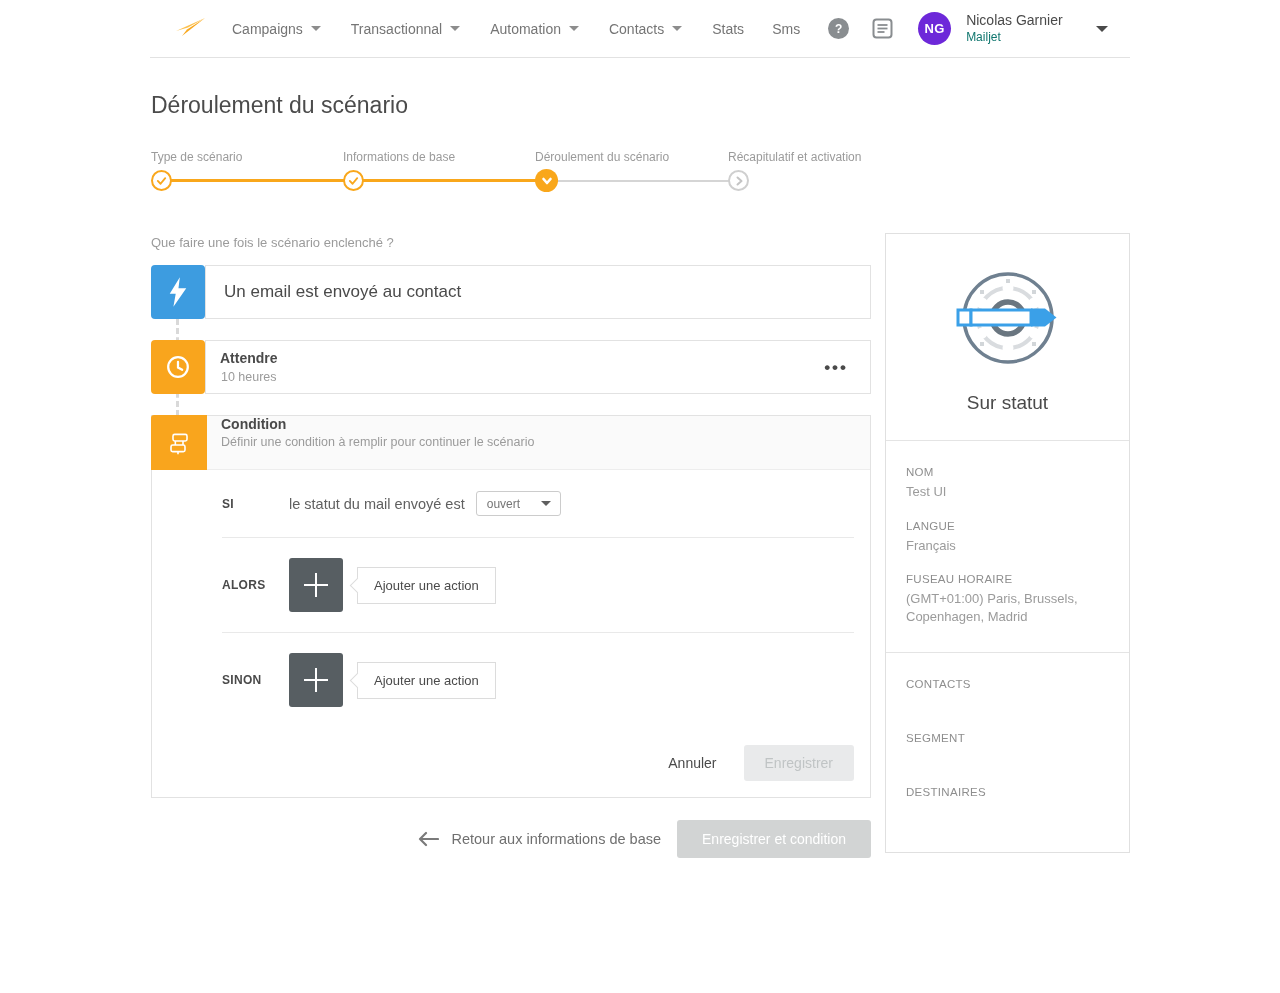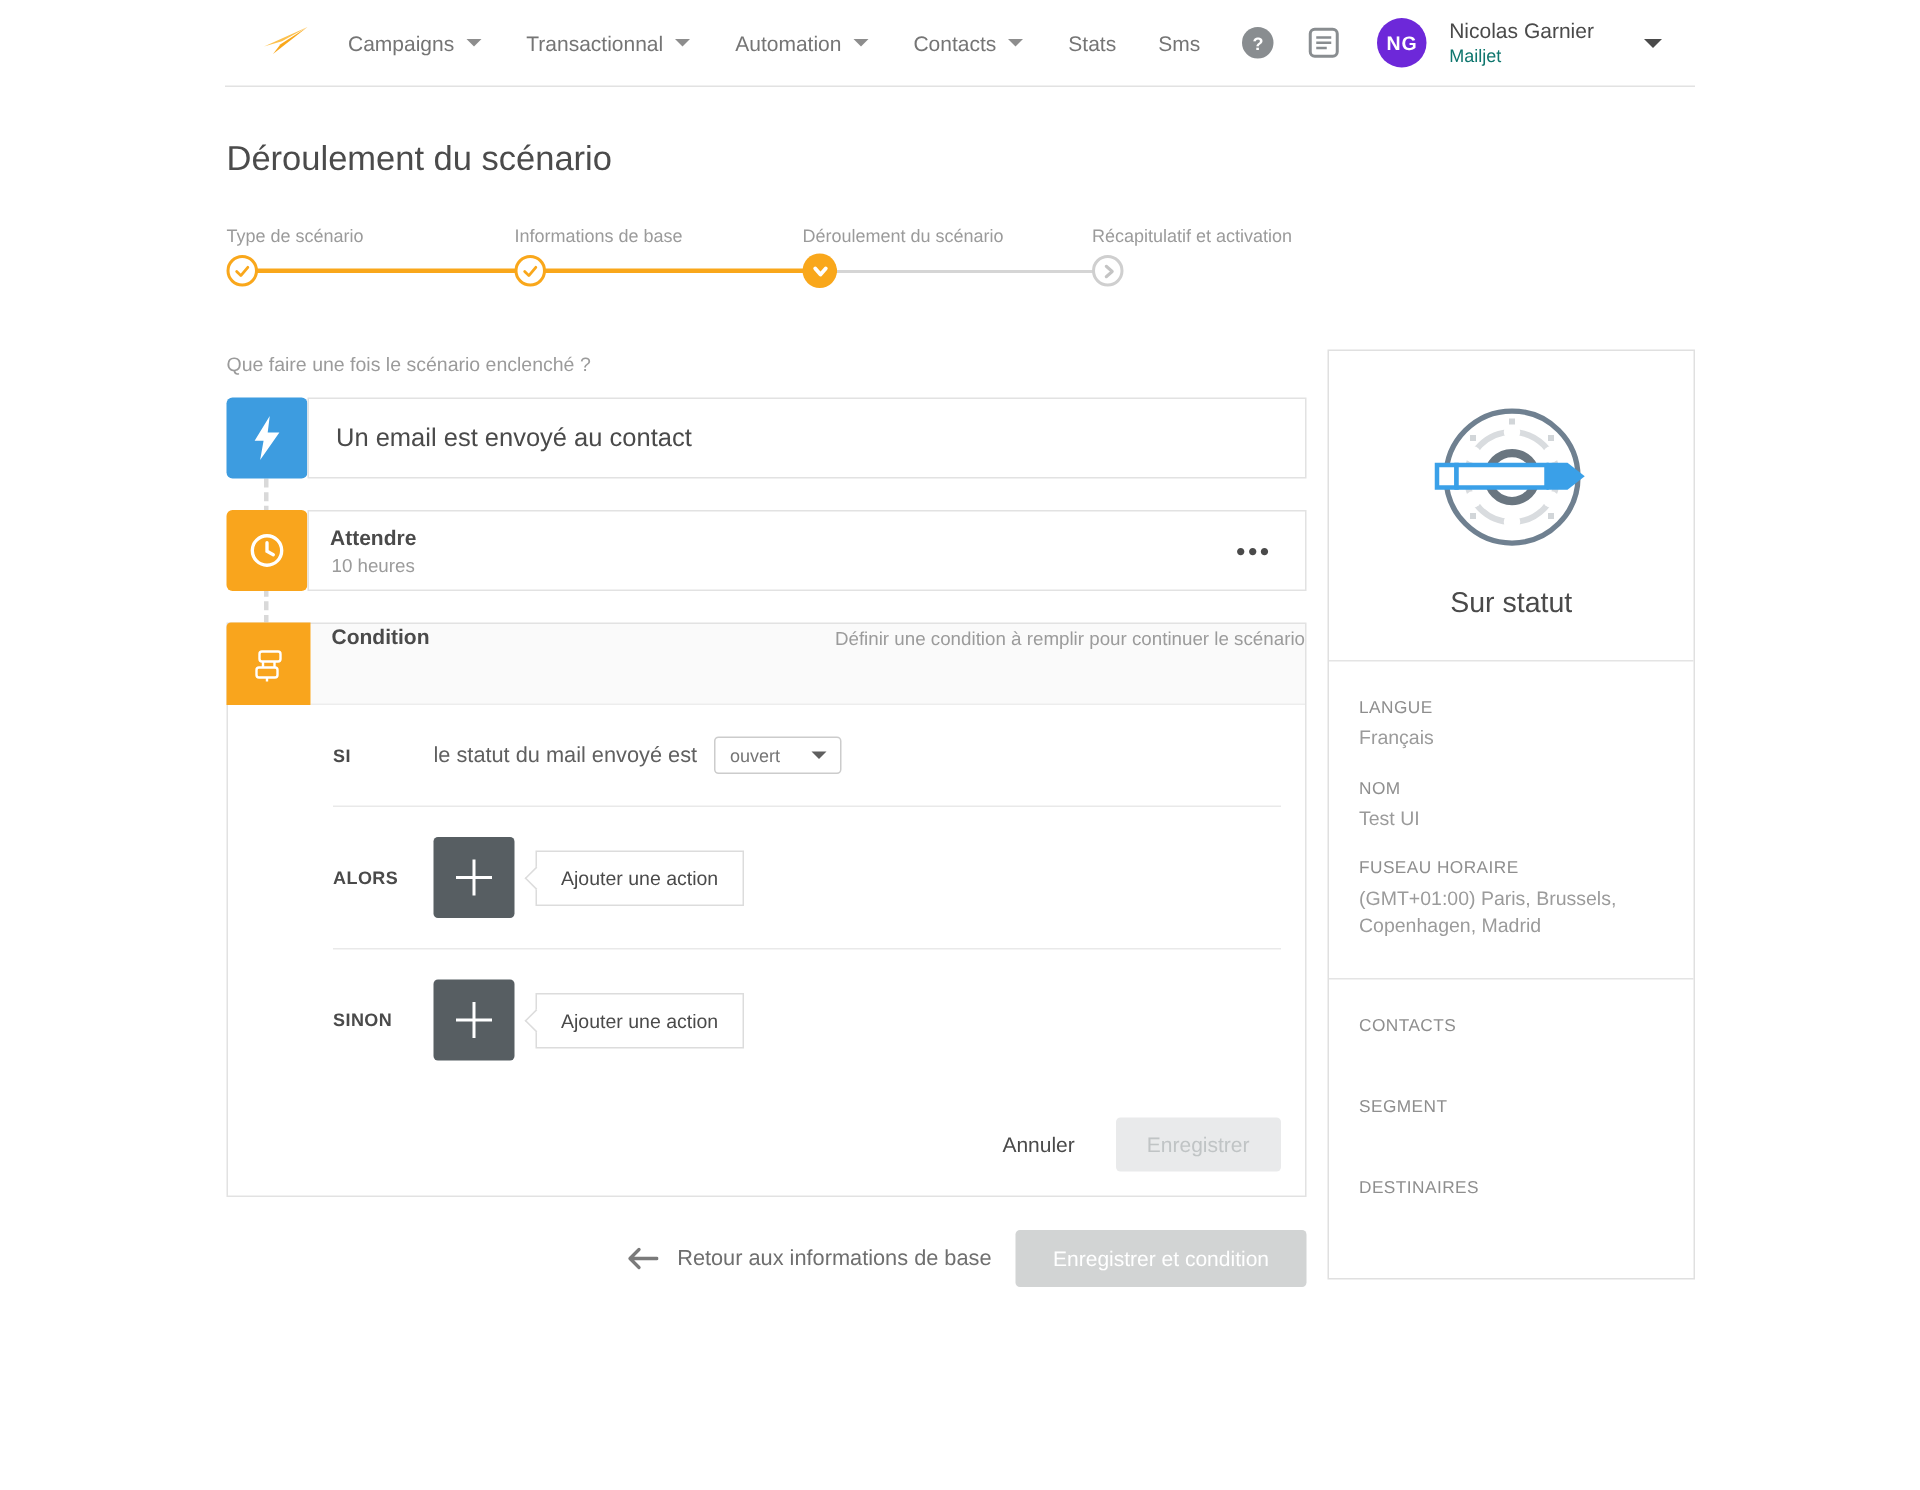--- a/index.html
+++ b/index.html
@@ -126,21 +126,21 @@
   
   .condition-card { position: relative; z-index: 1; background: #fff; border: 1px solid #e2e2e2; }
   .cond-icon {
     position: absolute; left: -1px; top: -1px;
     width: 56px; height: 55px; background: #F9A51D; border-radius: 3px 0 0 0;
     display: flex; align-items: center; justify-content: center;
   }
   .cond-header {
     margin-left: 55px; height: 54px; background: #fafafa;
     border-bottom: 1px solid #ededed;
-    display: flex; flex-direction: row; justify-content: space-between;
+    display: flex; flex-direction: column; justify-content: flex-start;
     padding-left: 14px;
   }
   .cond-title { font-size: 14px; font-weight: bold; color: #4a4a4a; }
   .cond-sub { font-size: 12.5px; color: #9b9b9b; margin-top: 3px; }
   .cond-row { display: flex; align-items: center; padding-left: 70px; }
   .cond-row.si { height: 67px; }
   .cond-label { width: 67px; font-size: 12px; font-weight: bold; color: #4a4a4a; letter-spacing: .3px; }
   .si-text { font-size: 14.5px; color: #606060; }
   .select-box {
     margin-left: 11px; width: 85px; height: 25px;
@@ -420,26 +420,26 @@
         <circle cx="56" cy="56" r="16" fill="#ffffff" stroke="#6a7680" stroke-width="5.5"></circle>
         <rect x="6" y="48" width="13" height="15" fill="#ffffff" stroke="#3aa0e8" stroke-width="3"></rect>
         <rect x="19" y="48" width="60" height="15" fill="#ffffff" stroke="#3aa0e8" stroke-width="3"></rect>
         <polygon points="79,46.5 93,46.5 104.5,55.5 93,64.5 79,64.5" fill="#3aa0e8"></polygon>
       </svg>
       <div class="sb-type">Sur statut</div>
     </div>
 
     <div class="sb-section sb-fields">
       <div class="sb-field">
+        <div class="sb-label">NOM</div>
+        <div class="sb-value">Test UI</div>
+      </div>
+      <div class="sb-field">
         <div class="sb-label">LANGUE</div>
         <div class="sb-value">Français</div>
-      </div>
-      <div class="sb-field">
-        <div class="sb-label">NOM</div>
-        <div class="sb-value">Test UI</div>
       </div>
       <div class="sb-field">
         <div class="sb-label">FUSEAU HORAIRE</div>
         <div class="sb-value">(GMT+01:00) Paris, Brussels, Copenhagen, Madrid</div>
       </div>
     </div>
 
     <div class="sb-section sb-stats">
       <div class="sb-stat">
         <div class="sb-label">CONTACTS</div>

